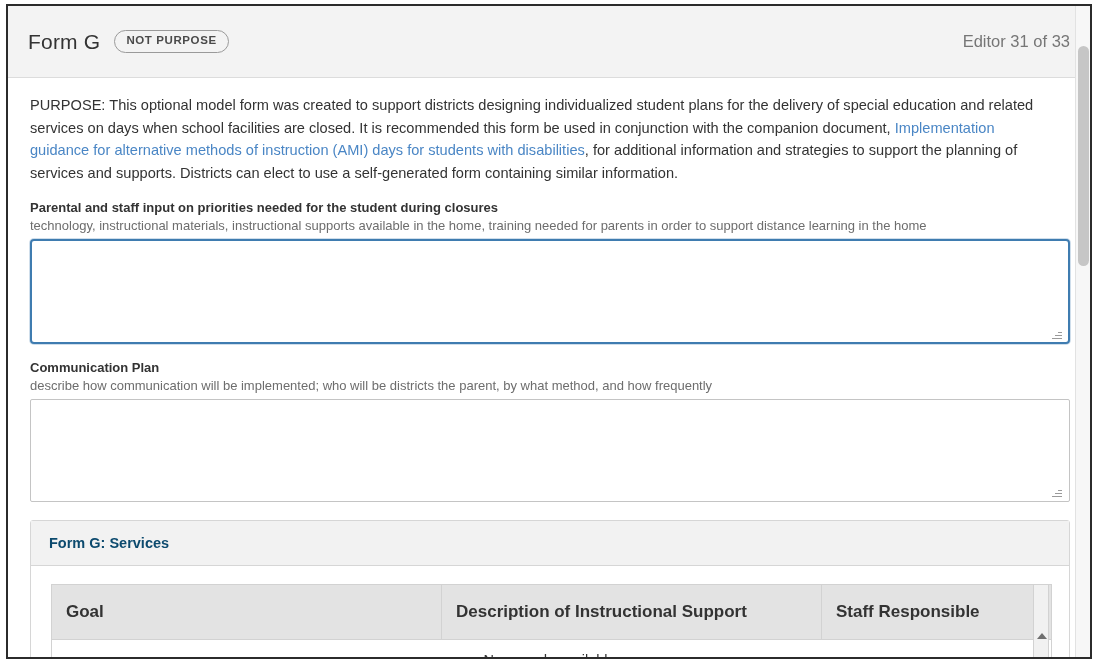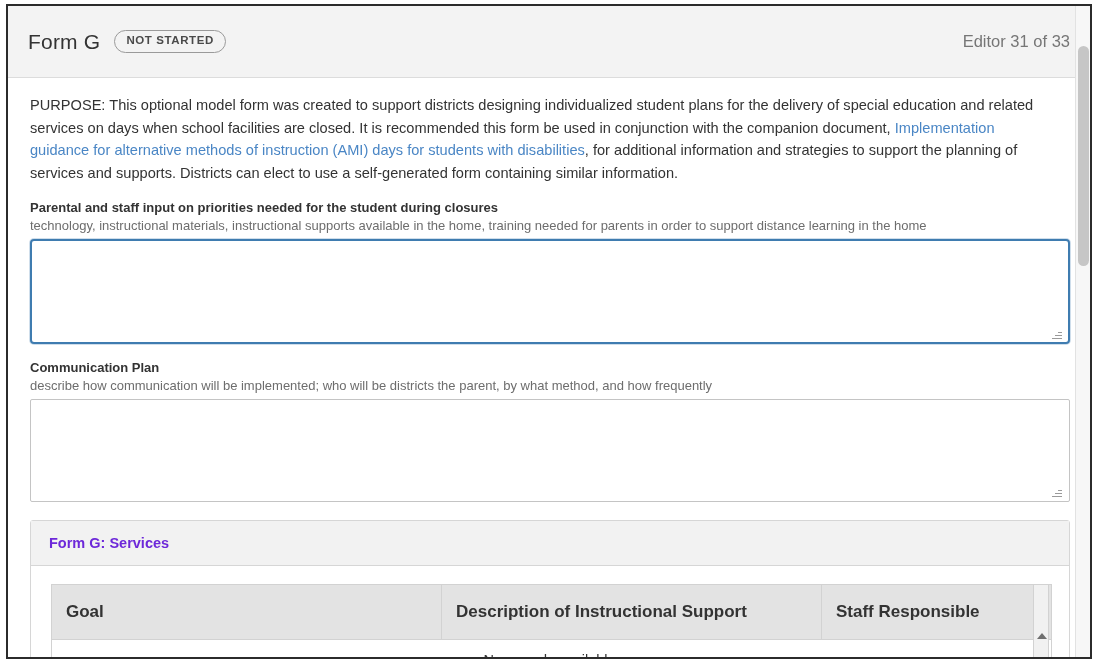--- a/index.html
+++ b/index.html
@@ -134,21 +134,21 @@
     border-radius: 3px;
     width: 1040px;
     background: #ffffff;
   }
   .panel-header {
     background: #f2f2f2;
     border-bottom: 1px solid #d6d6d6;
     padding: 14px 18px;
     font-size: 14.5px;
     font-weight: bold;
-    color: #6d28d9;
+    color: #0c4a6e;
   }
   .panel-body {
     padding: 18px 20px 0 20px;
     position: relative;
   }
   table.records {
     border-collapse: collapse;
     width: 1000px;
     table-layout: fixed;
   }
@@ -215,21 +215,21 @@
   }
 </style>
 </head>
 <body>
 
 <div id="app">
   <div class="window-frame">
 
     <div class="header">
       <div class="header-title">Form G</div>
-      <div class="status-badge">NOT STARTED</div>
+      <div class="status-badge">NOT PURPOSE</div>
       <div class="editor-count">Editor 31 of 33</div>
     </div>
 
     <div class="body-area">
 
       <p class="purpose"><span>PURPOSE: This optional model form was created to support districts designing individualized student plans for the delivery of special education and related services on days when school facilities are closed. It is recommended this form be used in conjunction with the companion document, </span><a href="#">Implementation guidance for alternative methods of instruction (AMI) days for students with disabilities</a><span>, for additional information and strategies to support the planning of services and supports. Districts can elect to use a self-generated form containing similar information.</span></p>
 
       <div class="field-label">Parental and staff input on priorities needed for the student during closures</div>
       <div class="field-hint">technology, instructional materials, instructional supports available in the home, training needed for parents in order to support distance learning in the home</div>
       <div class="textarea-wrap">

